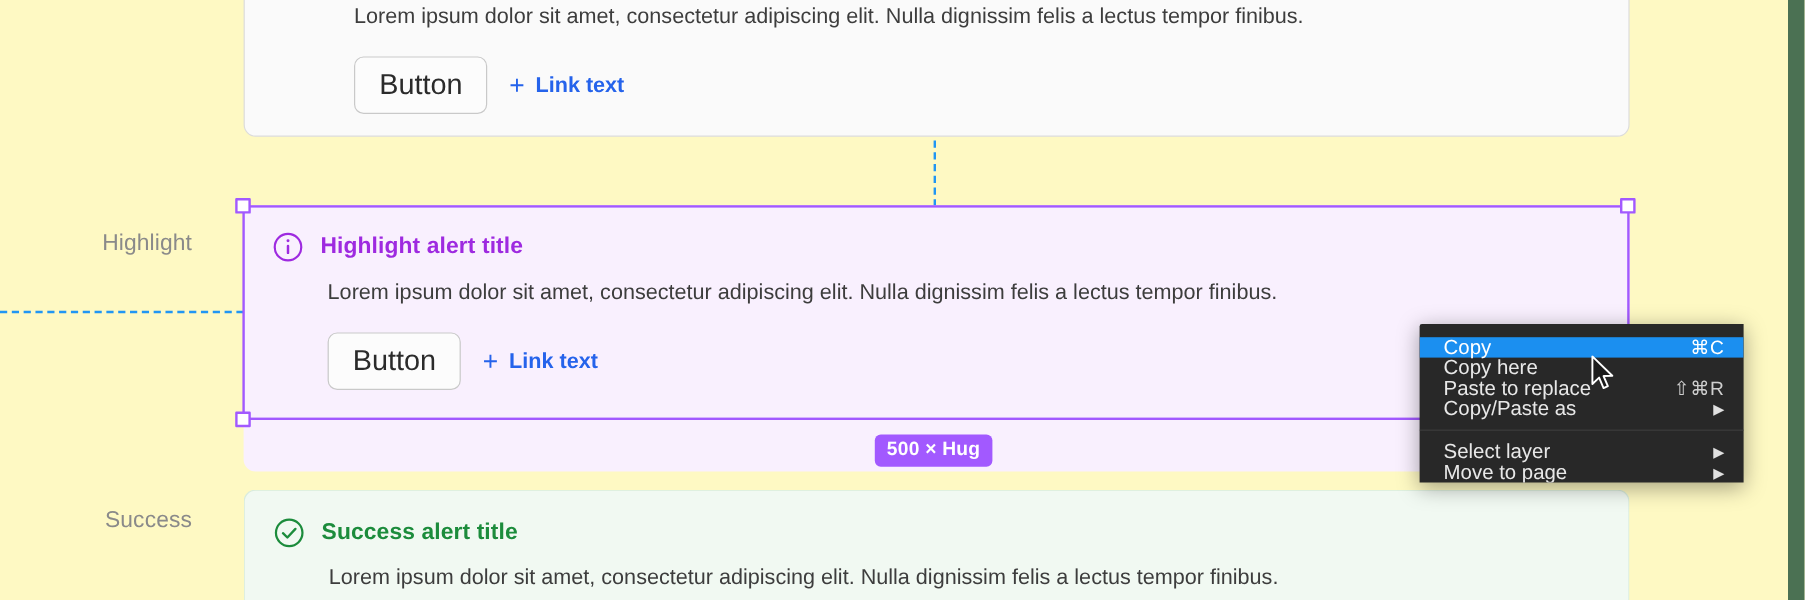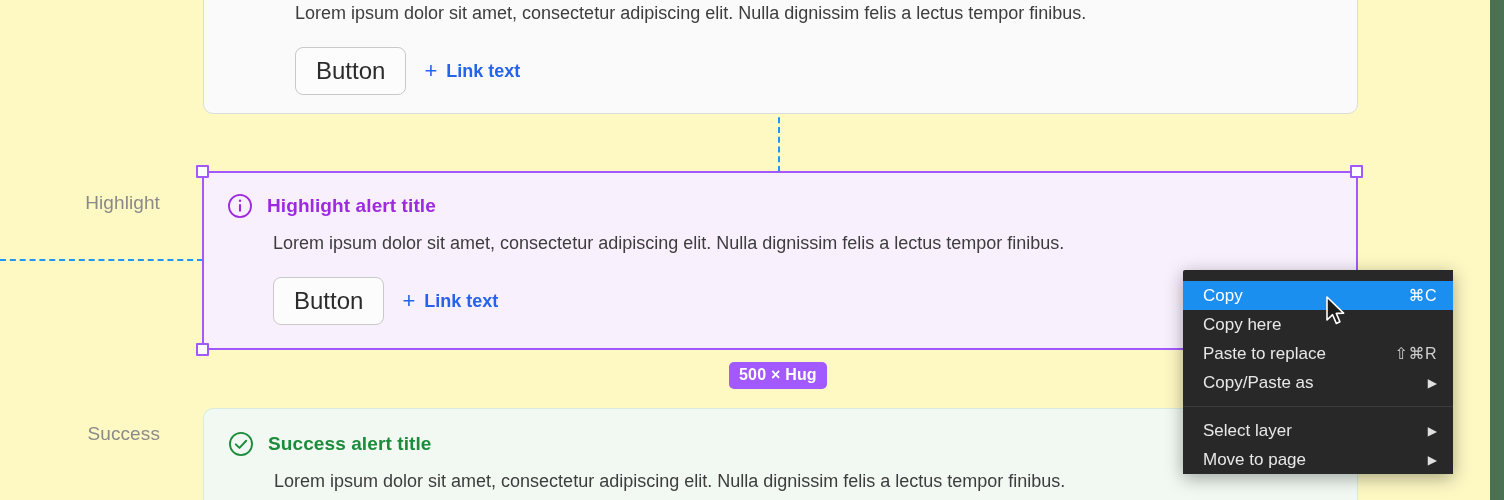--- a/index.html
+++ b/index.html
@@ -66,21 +66,21 @@
     top: -78px;
     height: 192px;
     background: #fafafa;
     border: 1px solid #dcdcdc;
   }
   .alert.neutral .alert-inner { padding-top: 66px; }
 
   
   .alert.highlight {
     top: 171px;
-    height: 178px;
+    height: 222px;
     background: #f9f0fe;
   }
 
   
   .alert.success {
     top: 408px;
     height: 178px;
     background: #f1f9f2;
     border: 1px solid #d9ecdd;
     border-bottom: none;
@@ -188,21 +188,21 @@
     position: absolute;
     left: 1183px; top: 270px;
     width: 270px;
     background: #282828;
     border-radius: 2px 0 0 0;
     padding: 11px 0 0 0;
     box-shadow: 0 4px 18px rgba(0,0,0,.35);
     overflow: hidden;
   }
   .ctx-item {
-    height: 29px;
+    height: 17px;
     display: flex;
     align-items: center;
     padding: 0 16px 0 20px;
     color: #e8e8e8;
     font-size: 17px;
     cursor: default;
     white-space: nowrap;
   }
   .ctx-item.selected { background: #1b8ff0; color: #ffffff; }
   .ctx-label { flex: 1 1 auto; }

